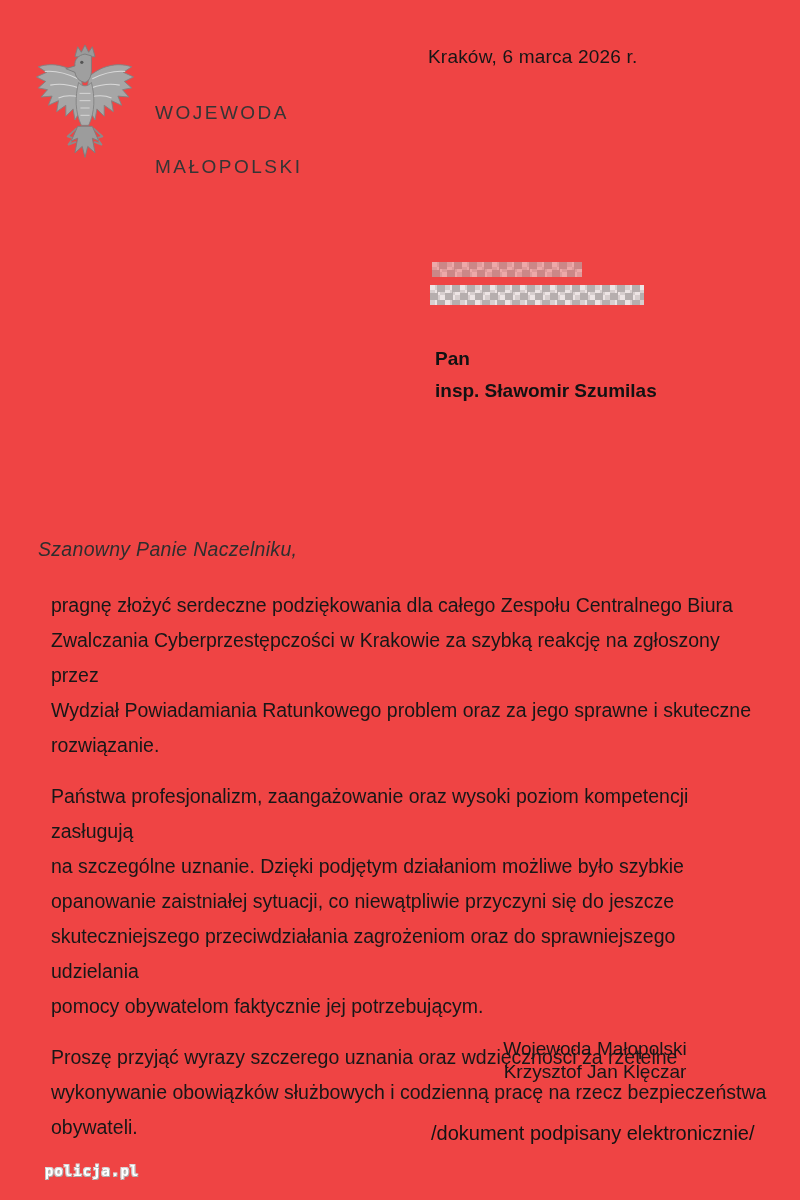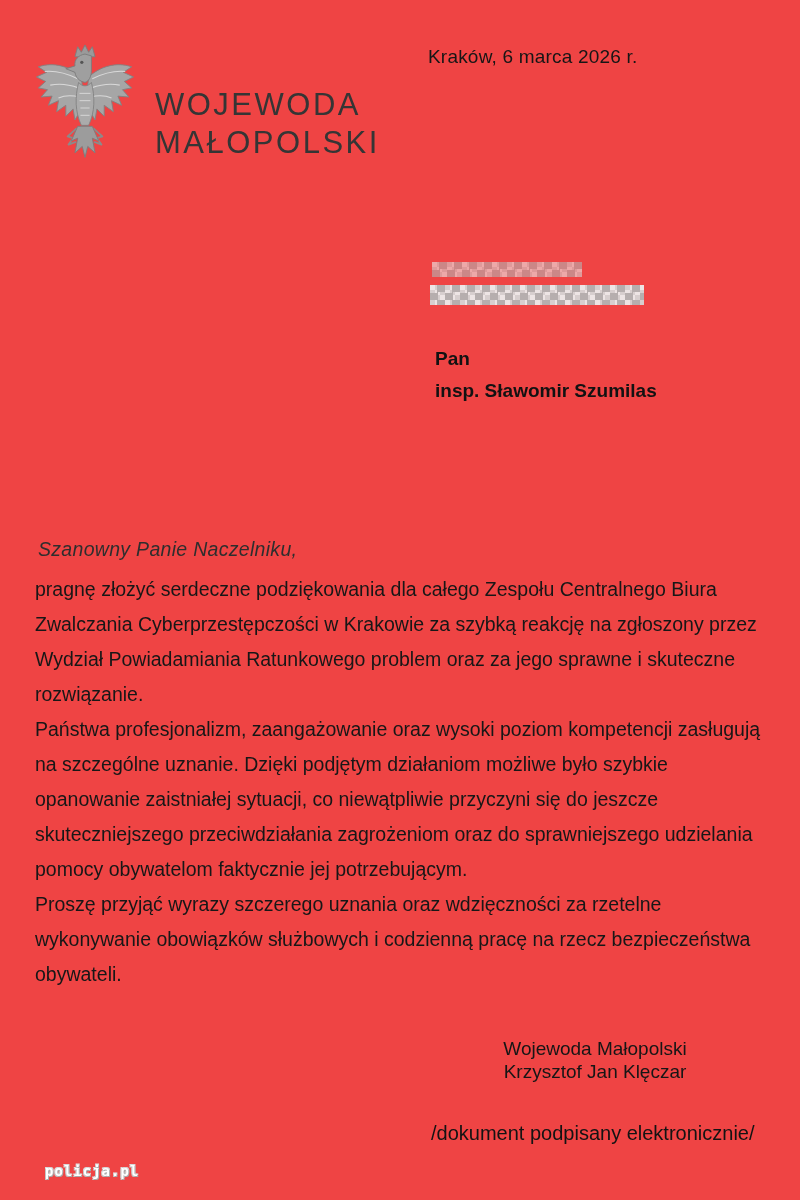--- a/index.html
+++ b/index.html
@@ -14,21 +14,21 @@
   }
   .abs{position:absolute;}
   .date{
     left:428px;top:46px;
     font-size:19px;color:#161616;
     letter-spacing:.2px;
   }
   .emblem{left:30px;top:44px;width:110px;height:128px;}
   .letterhead{
     left:155px;top:86px;
-    font-size:31px;line-height:38px;
+    font-size:19px;line-height:54px;
     font-weight:300;letter-spacing:2.5px;
     color:#353535;
     white-space:pre-line;
   }
   .redact{
     image-rendering:pixelated;
     background-image:
       repeating-conic-gradient(#b4b4b4 0% 25%, transparent 0% 50%),
       repeating-conic-gradient(#d6d6d6 0% 25%, #ededed 0% 50%);
     background-size:15px 15px, 10px 10px;
@@ -48,21 +48,21 @@
   .salutation{
     left:38px;top:538px;
     font-size:19.5px;font-style:italic;color:#2e2e2e;
     letter-spacing:.3px;
   }
   .body-text{
     left:35px;top:572px;width:748px;
     font-size:19.5px;line-height:35px;
     color:#171717;
   }
-  .body-text p{margin:0;white-space:pre-line;}
+  .body-text p{margin:16px;white-space:pre-line;}
   .closing{
     left:508px;top:991px;
     font-size:20px;font-style:italic;color:#2a2a2a;
     letter-spacing:.3px;
   }
   .signature{
     left:430px;top:1037px;width:330px;
     font-size:19px;line-height:23px;
     text-align:center;color:#161616;
     white-space:pre-line;

